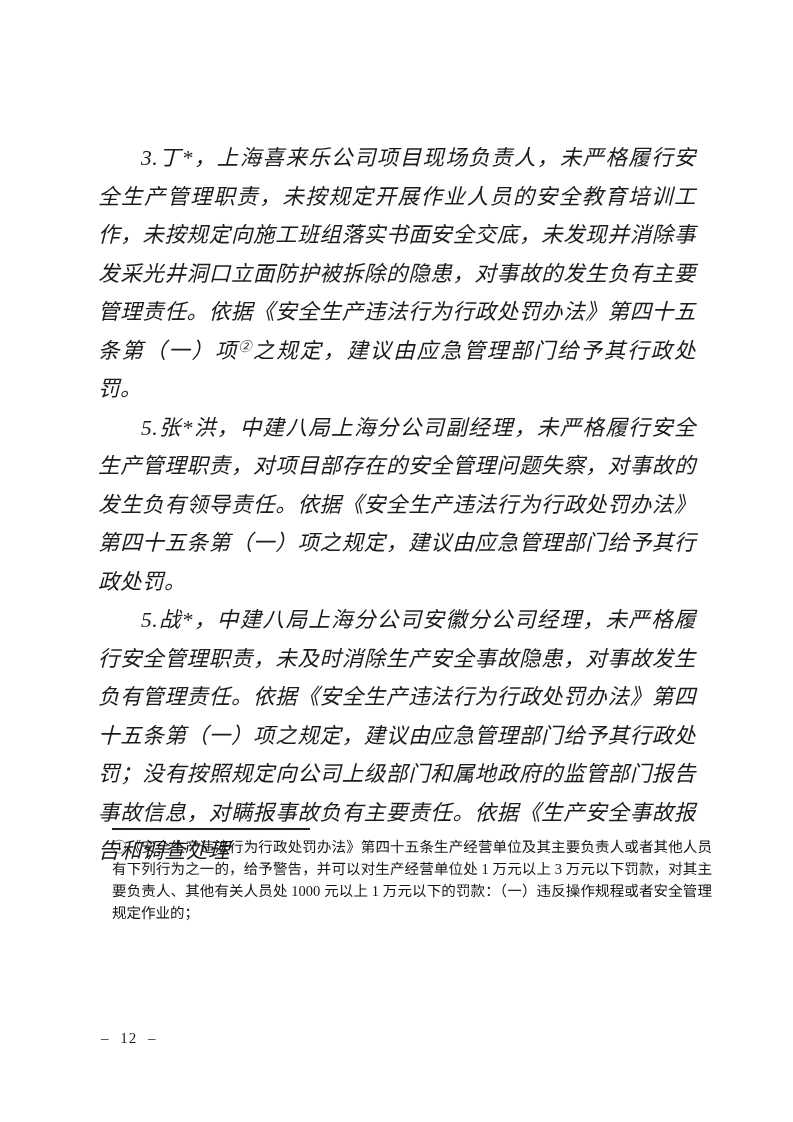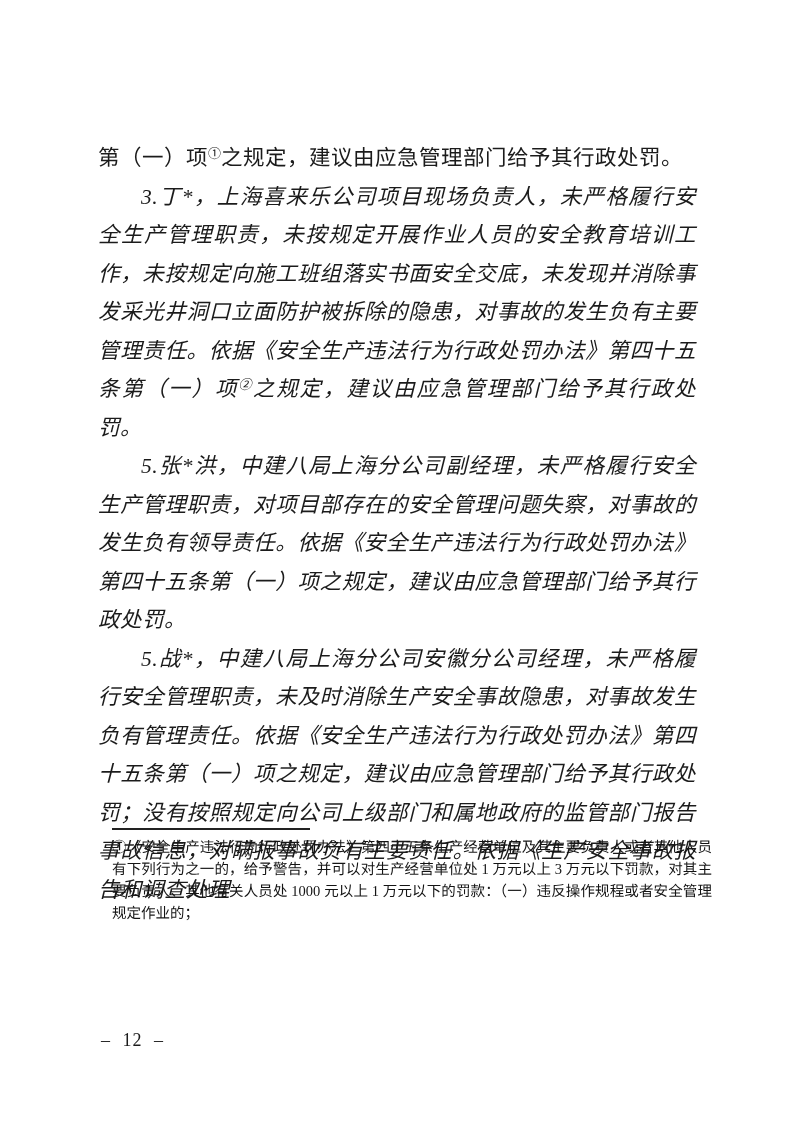--- a/index.html
+++ b/index.html
@@ -58,34 +58,33 @@
     border-top: 2px solid #222222;
     margin: 0 0 6px 0;
   }
   .footnote {
     margin: 0;
   }
   .page-number {
     position: absolute;
     left: 101px;
     top: 1030px;
-    font-size: 18px;
+    font-size: 15px;
     font-family: "Liberation Serif", "DejaVu Serif", serif;
     color: #1b1b1b;
     word-spacing: 6px;
     letter-spacing: 1px;
   }
 </style>
 </head>
 <body>
 
 <div class="page">
 
   <div class="body-text">
-      <p class="para"><span>第（一）项</span><sup class="fn-ref">①</sup><span>之规定，建议由应急管理部门给予其行政处罚。</span></p>
       <p class="para indent"><span>3.丁*，上海喜来乐公司项目现场负责人，未严格履行安全生产管理职责，未按规定开展作业人员的安全教育培训工作，未按规定向施工班组落实书面安全交底，未发现并消除事发采光井洞口立面防护被拆除的隐患，对事故的发生负有主要管理责任。依据《安全生产违法行为行政处罚办法》第四十五条第（一）项</span><sup class="fn-ref">②</sup><span>之规定，建议由应急管理部门给予其行政处罚。</span></p>
       <p class="para indent"><span>5.张*洪，中建八局上海分公司副经理，未严格履行安全生产管理职责，对项目部存在的安全管理问题失察，对事故的发生负有领导责任。依据《安全生产违法行为行政处罚办法》第四十五条第（一）项之规定，建议由应急管理部门给予其行政处罚。</span></p>
       <p class="para indent"><span>5.战*，中建八局上海分公司安徽分公司经理，未严格履行安全管理职责，未及时消除生产安全事故隐患，对事故发生负有管理责任。依据《安全生产违法行为行政处罚办法》第四十五条第（一）项之规定，建议由应急管理部门给予其行政处罚；没有按照规定向公司上级部门和属地政府的监管部门报告事故信息，对瞒报事故负有主要责任。依据《生产安全事故报告和调查处理</span></p>
     </div>
 
   <div class="footnotes">
     <div class="fn-sep"></div>
     <div>
         <div class="footnote">①《安全生产违法行为行政处罚办法》第四十五条生产经营单位及其主要负责人或者其他人员有下列行为之一的，给予警告，并可以对生产经营单位处 1 万元以上 3 万元以下罚款，对其主要负责人、其他有关人员处 1000 元以上 1 万元以下的罚款：（一）违反操作规程或者安全管理规定作业的；</div>
       </div>

